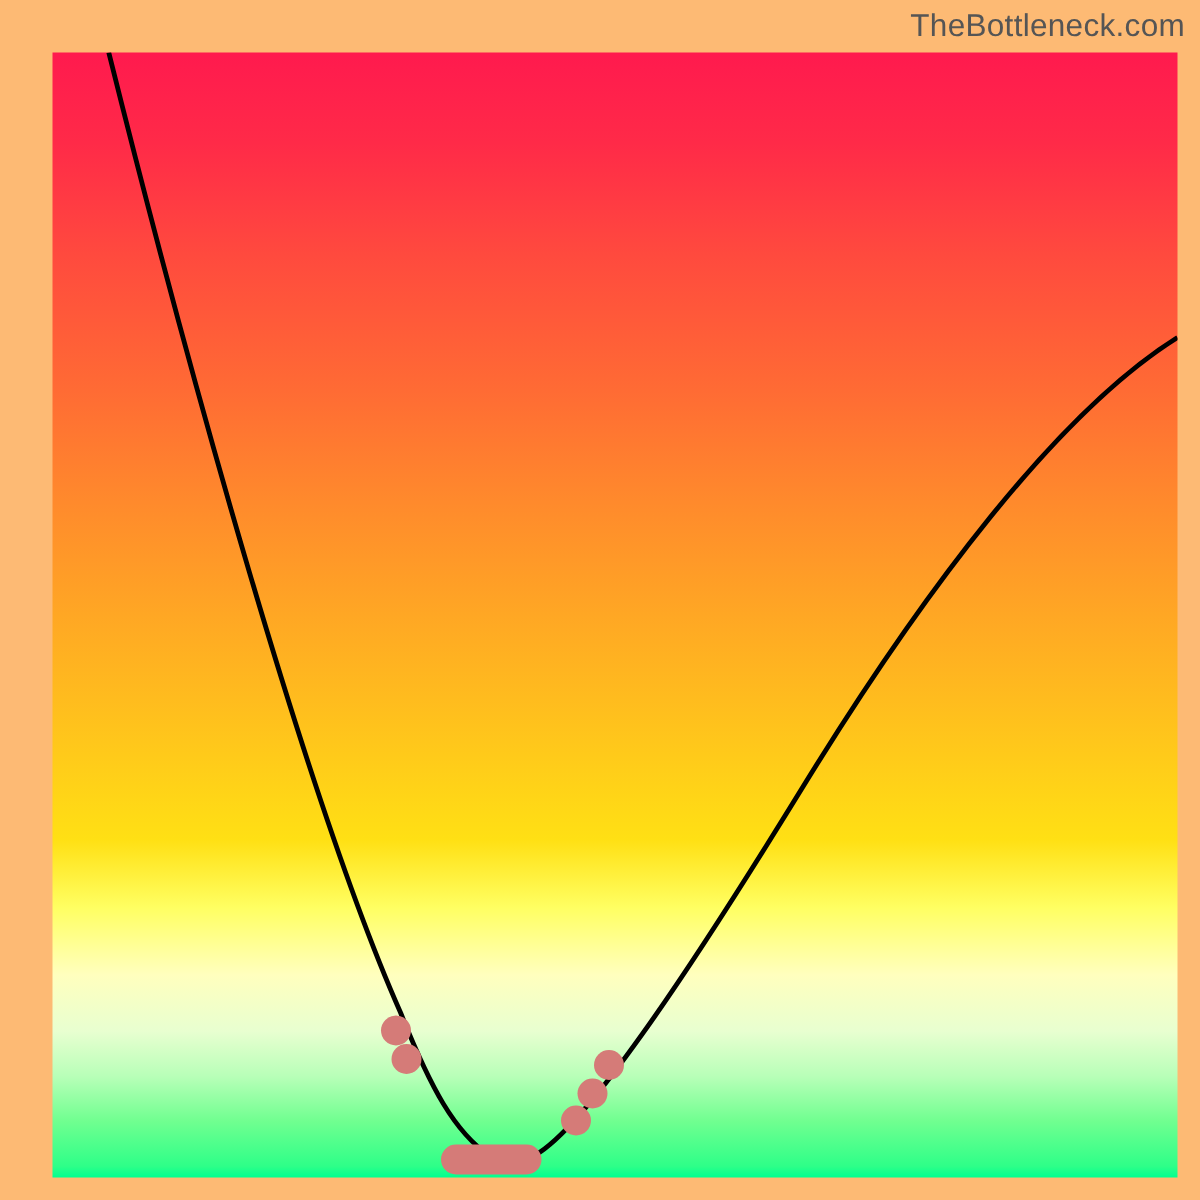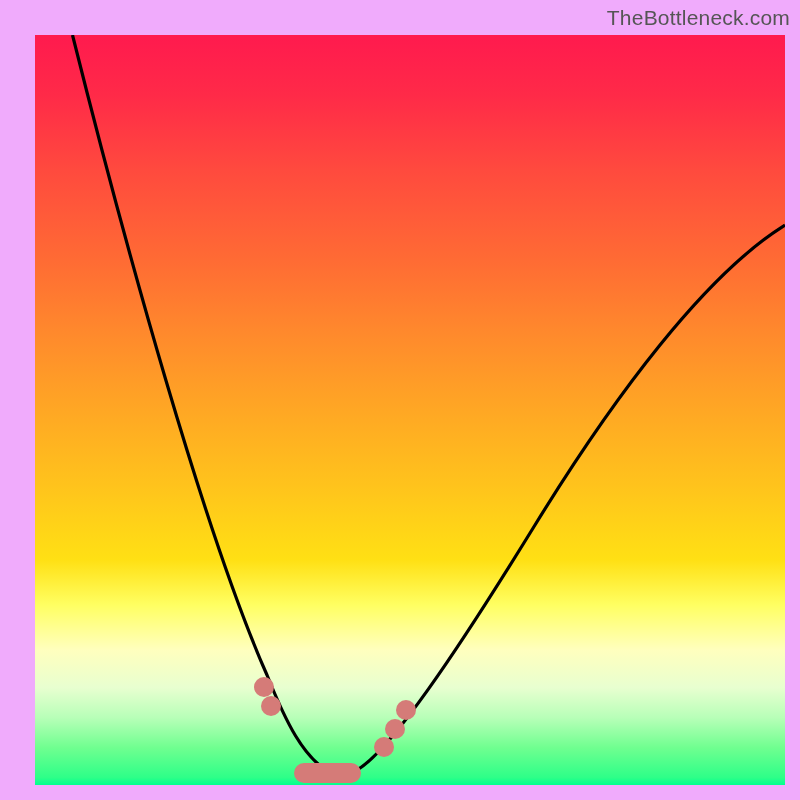--- a/index.html
+++ b/index.html
@@ -2,21 +2,21 @@
 <html><head>
 <meta charset="utf-8">
 <style>
   * { margin: 0; padding: 0; box-sizing: border-box; }
   html, body { width: 800px; height: 800px; overflow: hidden; }
   body { background: #000; position: relative; }
   .frame {
     position: absolute;
     left: 0; top: 0;
     width: 800px; height: 800px;
-    background: #f0abfc;
+    background: #fdba74;
   }
   .plot-area {
     position: absolute;
     left: 35px;
     top: 35px;
     width: 750px;
     height: 750px;
     background: linear-gradient(to bottom,
       #ff1a4e 0%,
       #ff2a48 8%,

